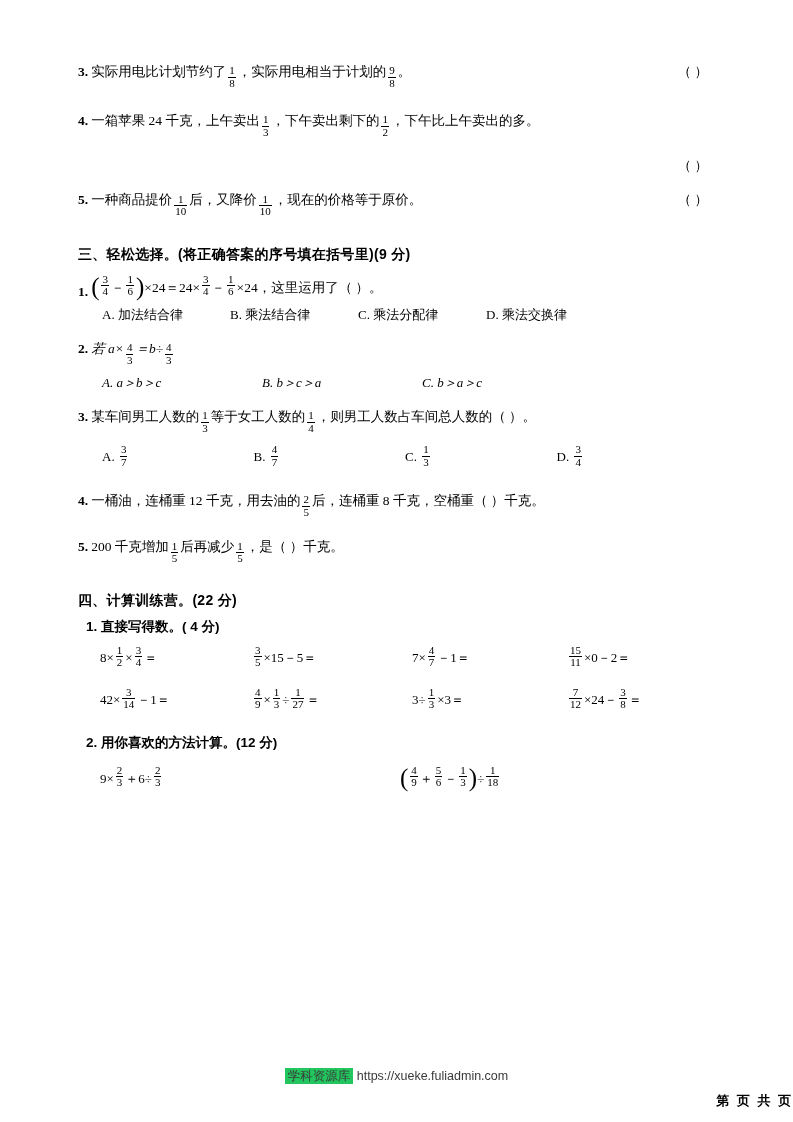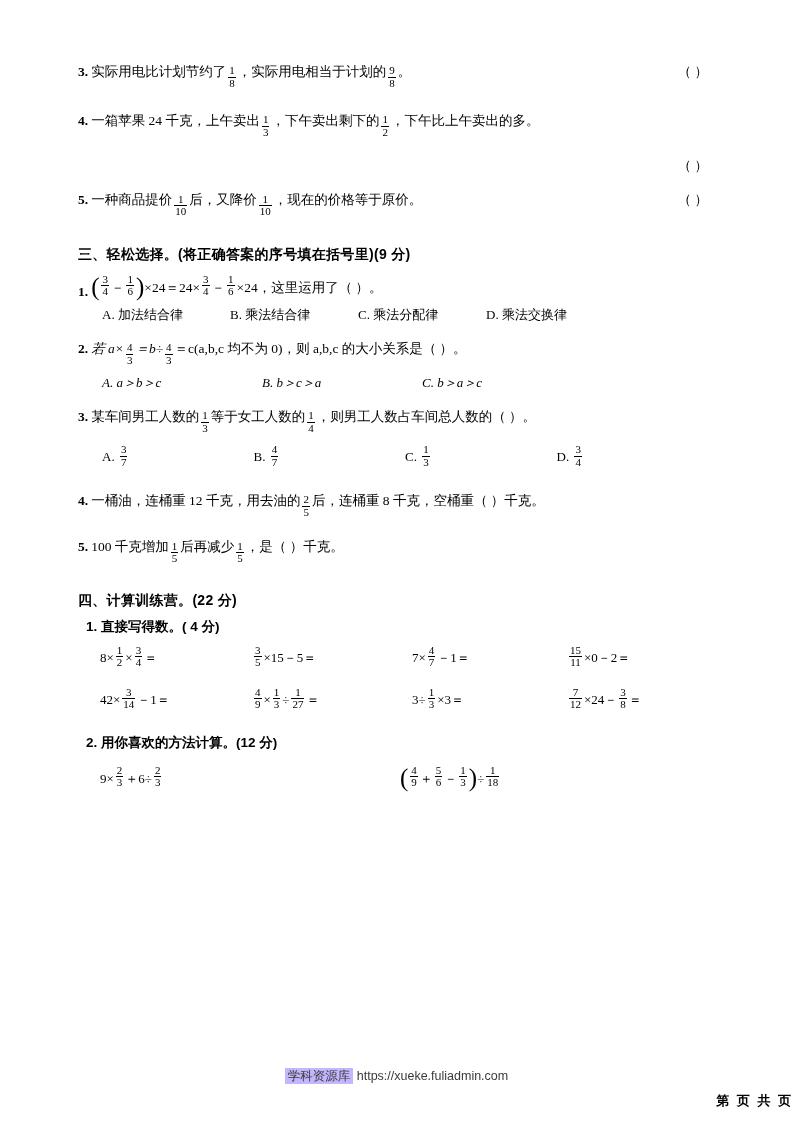--- a/index.html
+++ b/index.html
@@ -144,21 +144,21 @@
     position: absolute;
     left: 0;
     top: 1068px;
     width: 793px;
     text-align: center;
     font-size: 12.5px;
     color: #3a3a3a;
     font-family: "Liberation Sans", sans-serif;
   }
   .footer-watermark .wm-label {
-    background: #c4b5fd;
+    background: #22c55e;
     padding: 1px 3px;
   }
   .footer-page {
     position: absolute;
     left: 0;
     top: 1092px;
     width: 793px;
     text-align: right;
     font-size: 13px;
     font-weight: bold;
@@ -271,21 +271,20 @@
       <span class="txt math">若 a×</span>
       <span class="frac">
         <span class="n">4</span>
         <span class="d">3</span>
       </span>
       <span class="txt math">＝b÷</span>
       <span class="frac">
         <span class="n">4</span>
         <span class="d">3</span>
       </span>
-      <span class="txt">＝c(a,b,c 均不为 0)，则 a,b,c 的大小关系是（        ）。</span>
     </div>
     <div class="options opt-spread2">
       <span class="opt math">A. a＞b＞c</span>
       <span class="opt math">B. b＞c＞a</span>
       <span class="opt math">C. b＞a＞c</span>
     </div>
 
     <div class="subq" style="margin-top:16px;">
       <span class="num">3.</span>
       <span class="txt">某车间男工人数的</span>
@@ -336,21 +335,21 @@
       <span class="txt">一桶油，连桶重 12 千克，用去油的</span>
       <span class="frac">
         <span class="n">2</span>
         <span class="d">5</span>
       </span>
       <span class="txt">后，连桶重 8 千克，空桶重（     ）千克。</span>
     </div>
 
     <div class="subq" style="margin-top:18px;">
       <span class="num">5.</span>
-      <span class="txt">100 千克增加</span>
+      <span class="txt">200 千克增加</span>
       <span class="frac">
         <span class="n">1</span>
         <span class="d">5</span>
       </span>
       <span class="txt">后再减少</span>
       <span class="frac">
         <span class="n">1</span>
         <span class="d">5</span>
       </span>
       <span class="txt">，是（     ）千克。</span>

